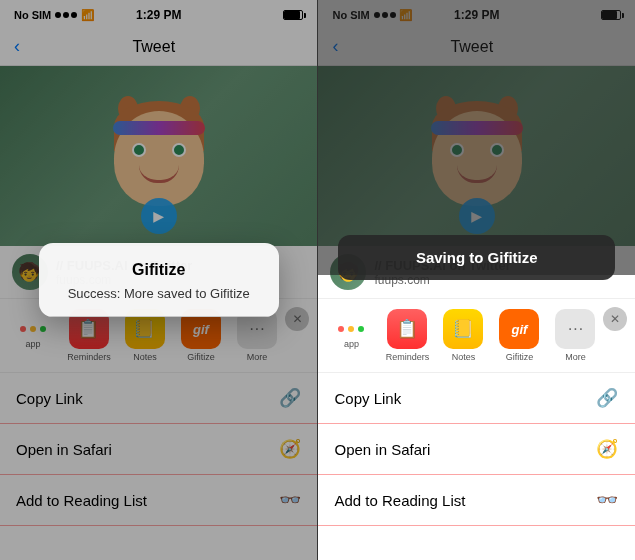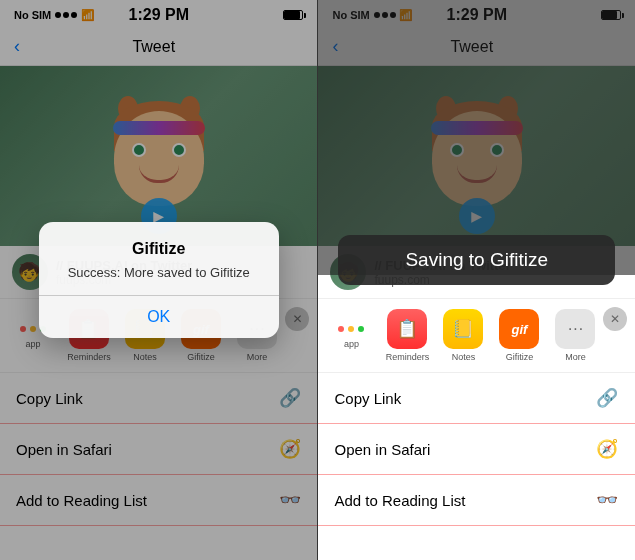--- a/index.html
+++ b/index.html
@@ -32,21 +32,21 @@
       justify-content: space-between;
       align-items: center;
       padding: 6px 14px 4px;
       height: 28px;
       background: #fff;
       font-size: 11px;
       font-weight: 600;
     }
 
     .status-bar .left { display: flex; align-items: center; gap: 4px; }
-    .status-bar .center { position: absolute; left: 50%; transform: translateX(-50%); font-size: 16px; font-weight: 600; }
+    .status-bar .center { position: absolute; left: 50%; transform: translateX(-50%); font-size: 12px; font-weight: 600; }
     .status-bar .right { display: flex; align-items: center; gap: 4px; }
 
     .signal-dots { display: flex; gap: 2px; }
     .signal-dot { width: 6px; height: 6px; border-radius: 50%; background: #000; }
 
     .wifi-icon { font-size: 11px; }
     .battery { width: 20px; height: 10px; border: 1.5px solid #000; border-radius: 2px; position: relative; }
     .battery::after { content: ''; position: absolute; right: -4px; top: 2px; width: 2px; height: 5px; background: #000; border-radius: 0 1px 1px 0; }
     .battery-fill { width: 85%; height: 100%; background: #000; border-radius: 1px; }
 
@@ -344,22 +344,22 @@
     
     .saving-toast {
       position: absolute;
       top: 235px;
       left: 20px;
       right: 20px;
       background: rgba(40,40,40,0.92);
       border-radius: 12px;
       padding: 14px 16px;
       color: #fff;
-      font-size: 19px;
-      font-weight: 400;
+      font-size: 15px;
+      font-weight: 700;
       text-align: center;
       z-index: 100;
     }
 
     
     .dots-row {
       display: flex;
       gap: 4px;
       padding: 4px 0;
     }
@@ -504,21 +504,20 @@
     </div>
   </div>
 
   <div class="alert-overlay">
     <div class="alert-box">
       <div class="alert-content">
         <div class="alert-title">Gifitize</div>
         <div class="alert-message">Success: More saved to Gifitize</div>
       </div>
       <div class="alert-divider"></div>
-      <div class="alert-button">OK</div>
     </div>
   </div>
 </div>
 
 <div class="phone-panel right">
 
   <div class="status-bar">
     <div class="left">
       <span>No SIM</span>
       <span class="signal-dots">

